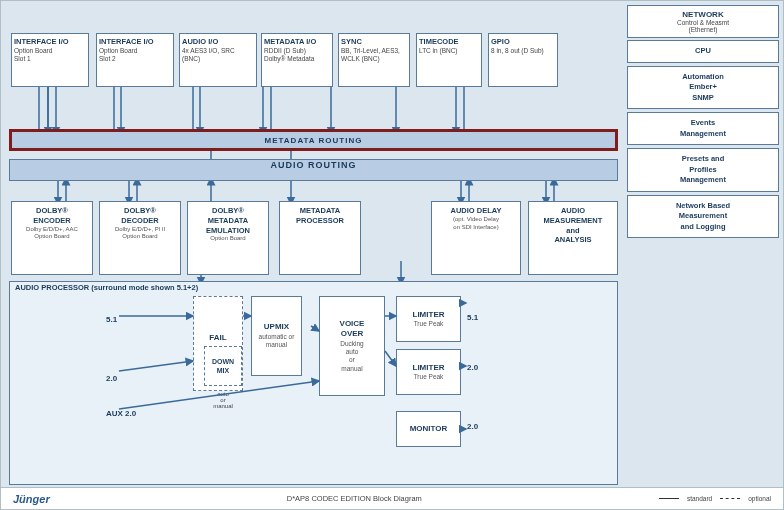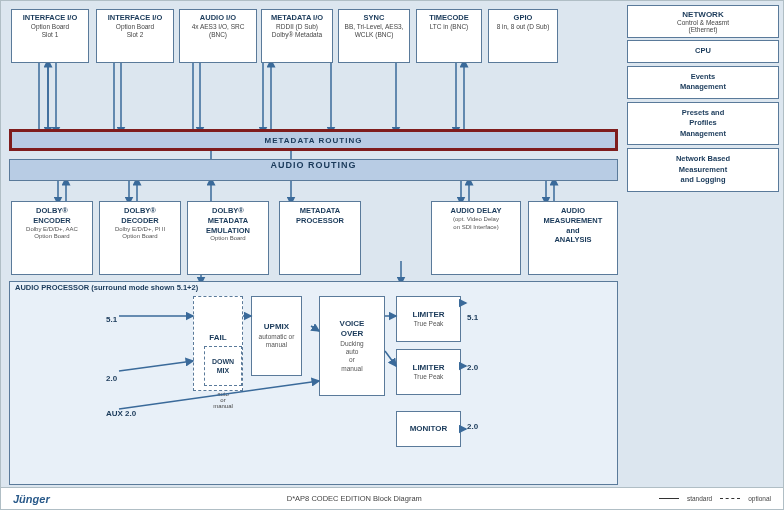--- a/index.html
+++ b/index.html
@@ -18,23 +18,24 @@
       height: 510px;
       background: #dce6ef;
       position: relative;
       border: 1px solid #b0bec5;
     }
 
     .io-block {
       position: absolute;
       background: white;
       border: 1px solid #5a7a9a;
-      text-align: center;
+      text-align: left;
       padding: 3px 2px;
       line-height: 1.3;
+      margin-top: 24px;
     }
 
     .io-block .title {
       font-weight: bold;
       font-size: 7.5px;
       color: #1a3a5a;
     }
 
     .io-block .subtitle {
       font-size: 6.5px;
@@ -366,20 +367,21 @@
 
   <div class="right-panel">
 
     <div class="network-header">
       <div class="title">NETWORK</div>
       <div class="subtitle">Control &amp; Measmt<br>(Ethernet)</div>
     </div>
 
     <div class="right-item">CPU</div>
 
+    <div class="right-item">Automation<br>Ember+<br>SNMP</div>
 
     <div class="right-item">Events<br>Management</div>
 
     <div class="right-item">Presets and<br>Profiles<br>Management</div>
 
     <div class="right-item">Network Based<br>Measurement<br>and Logging</div>
 
   </div>
 
   <div class="metadata-routing">

